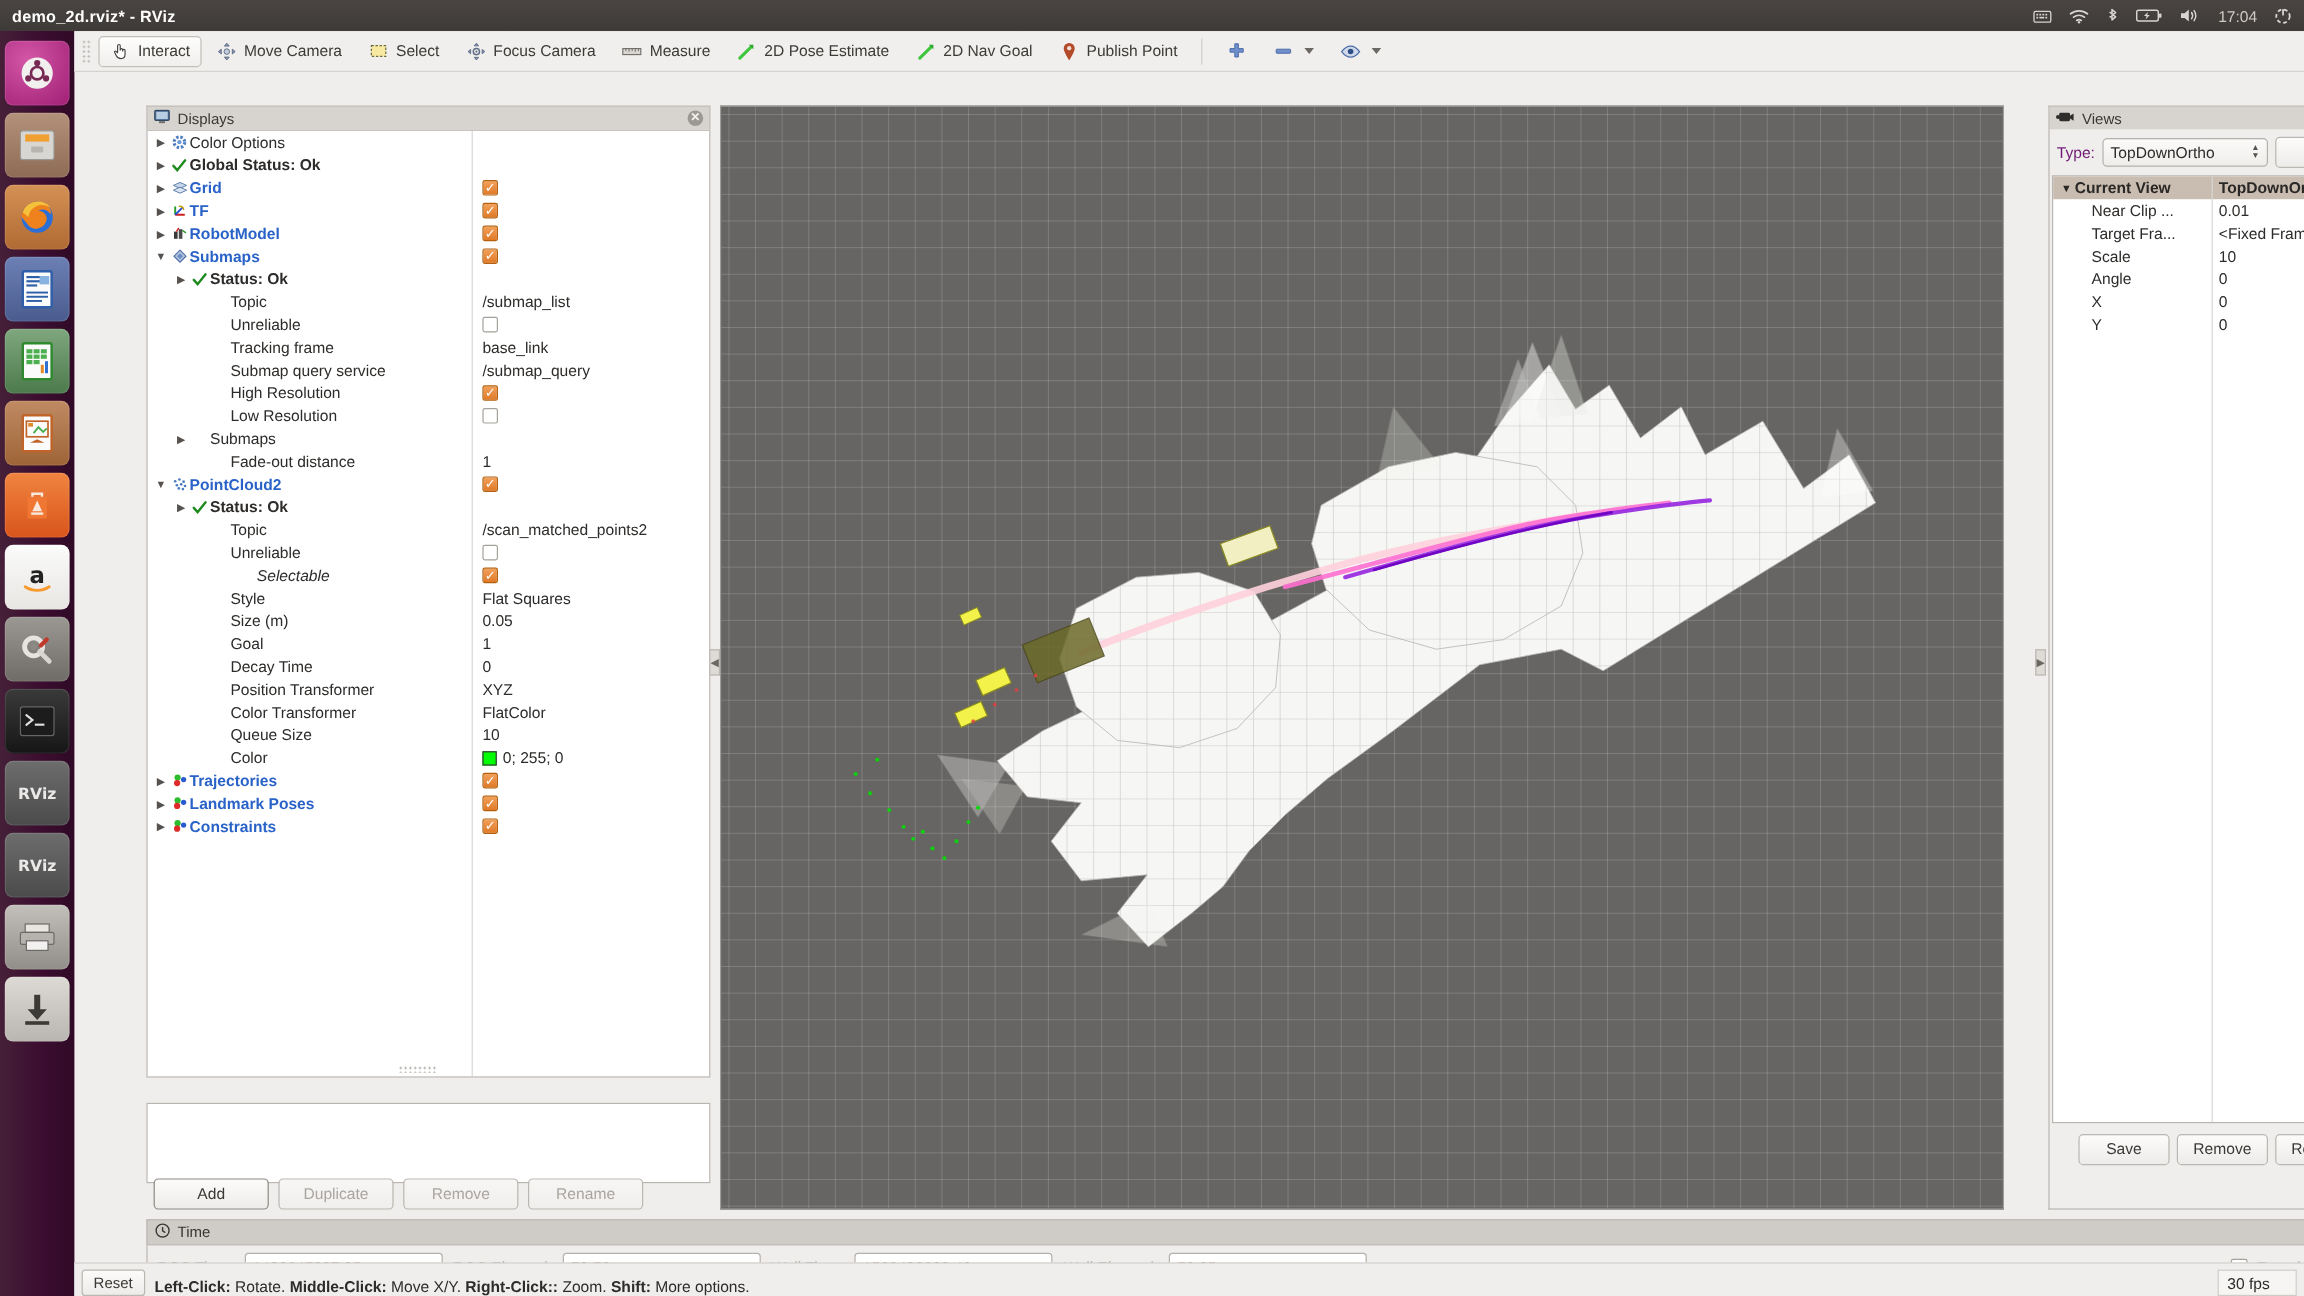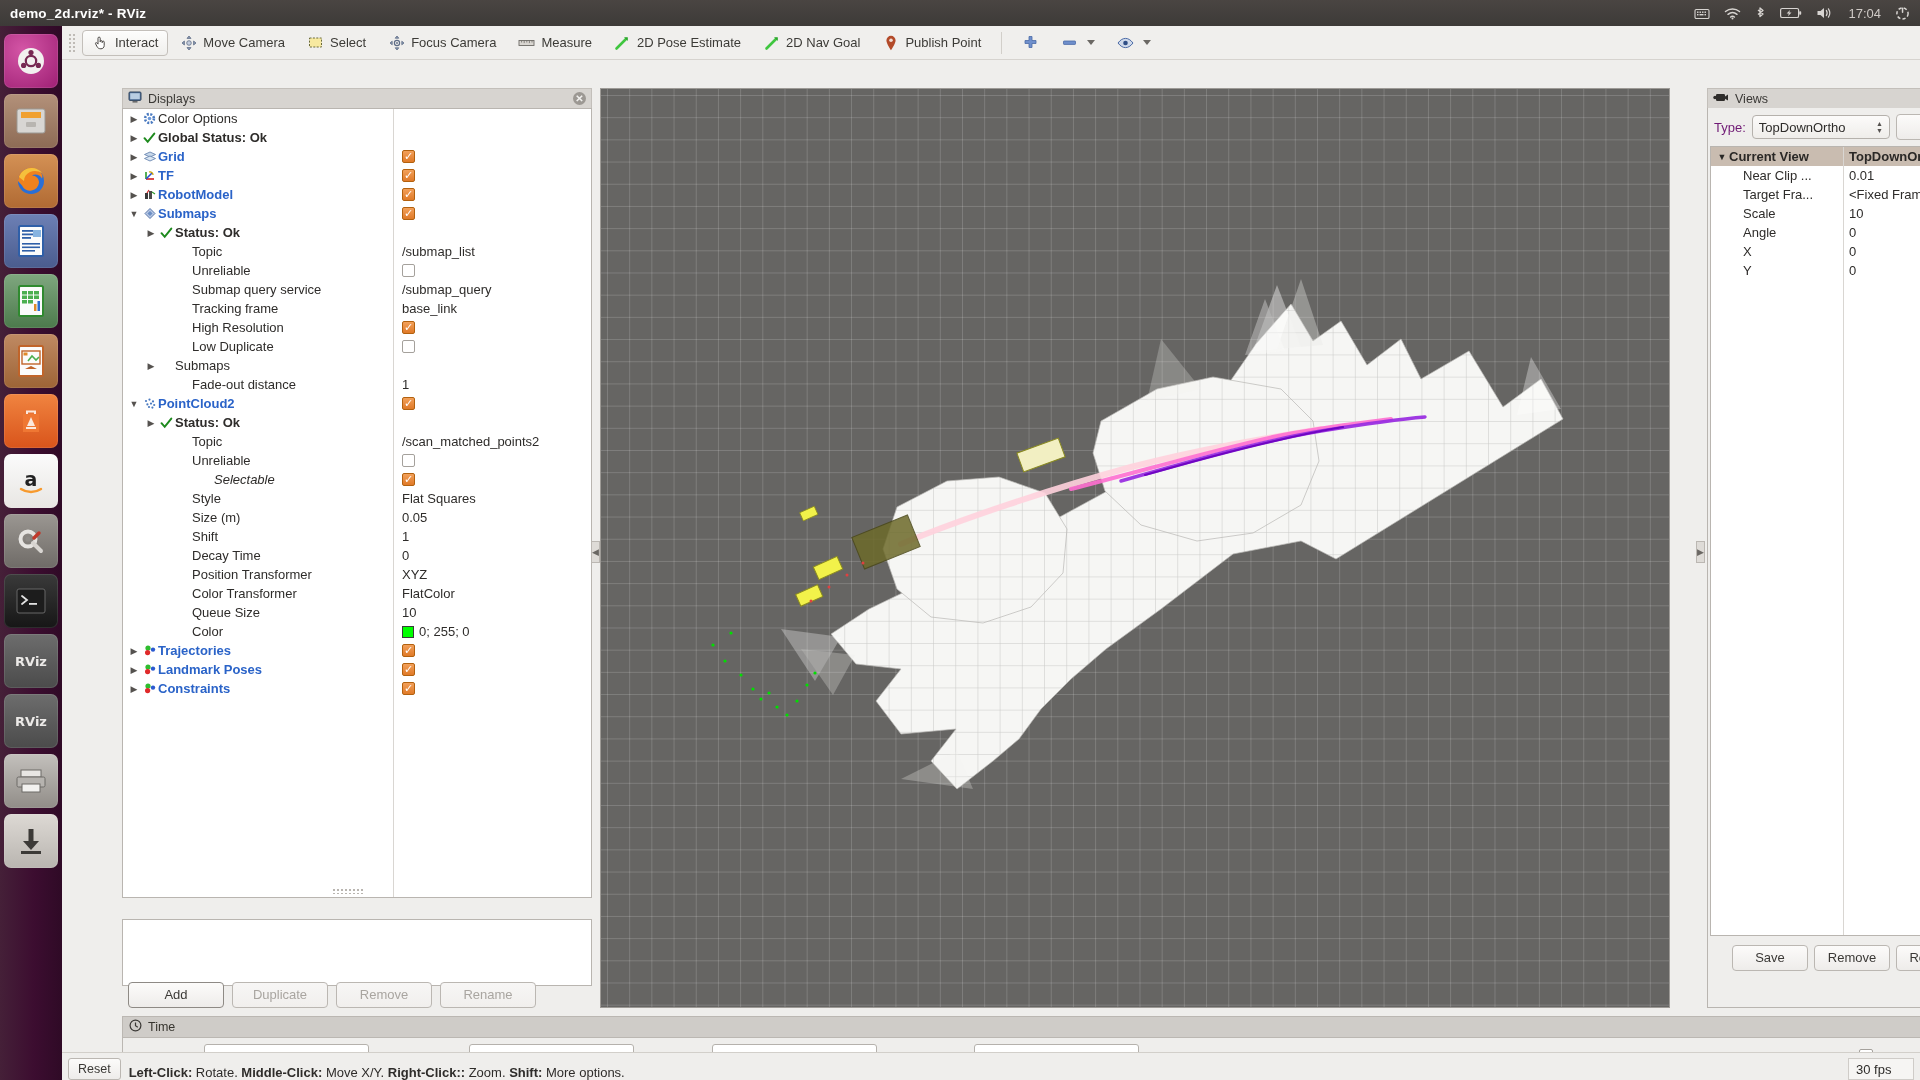--- a/index.html
+++ b/index.html
@@ -659,43 +659,43 @@
               <span class="twist"></span>
               <span class="ticon"></span>
               <span class="tlabel">Unreliable</span>
               <span class="tval">
                 <span class="chk off"></span>
               </span>
             </div>
             <div class="trow" style="padding-left: 38px;">
               <span class="twist"></span>
               <span class="ticon"></span>
+              <span class="tlabel">Tracking frame</span>
+              <span class="tval">base_link</span>
+            </div>
+            <div class="trow" style="padding-left: 38px;">
+              <span class="twist"></span>
+              <span class="ticon"></span>
               <span class="tlabel">Submap query service</span>
               <span class="tval">/submap_query</span>
-            </div>
-            <div class="trow" style="padding-left: 38px;">
-              <span class="twist"></span>
-              <span class="ticon"></span>
-              <span class="tlabel">Tracking frame</span>
-              <span class="tval">base_link</span>
             </div>
             <div class="trow" style="padding-left: 38px;">
               <span class="twist"></span>
               <span class="ticon"></span>
               <span class="tlabel">High Resolution</span>
               <span class="tval">
                 <span class="chk">
                   <span class="chkmark">✓</span>
                 </span>
               </span>
             </div>
             <div class="trow" style="padding-left: 38px;">
               <span class="twist"></span>
               <span class="ticon"></span>
-              <span class="tlabel">Low Duplicate</span>
+              <span class="tlabel">Low Resolution</span>
               <span class="tval">
                 <span class="chk off"></span>
               </span>
             </div>
             <div class="trow" style="padding-left: 21px;">
               <span class="twist">▶</span>
               <span class="ticon"></span>
               <span class="tlabel">Submaps</span>
               <span class="tval"></span>
             </div>
@@ -770,21 +770,21 @@
             </div>
             <div class="trow" style="padding-left: 38px;">
               <span class="twist"></span>
               <span class="ticon"></span>
               <span class="tlabel">Size (m)</span>
               <span class="tval">0.05</span>
             </div>
             <div class="trow" style="padding-left: 38px;">
               <span class="twist"></span>
               <span class="ticon"></span>
-              <span class="tlabel">Shift</span>
+              <span class="tlabel">Goal</span>
               <span class="tval">1</span>
             </div>
             <div class="trow" style="padding-left: 38px;">
               <span class="twist"></span>
               <span class="ticon"></span>
               <span class="tlabel">Decay Time</span>
               <span class="tval">0</span>
             </div>
             <div class="trow" style="padding-left: 38px;">
               <span class="twist"></span>

